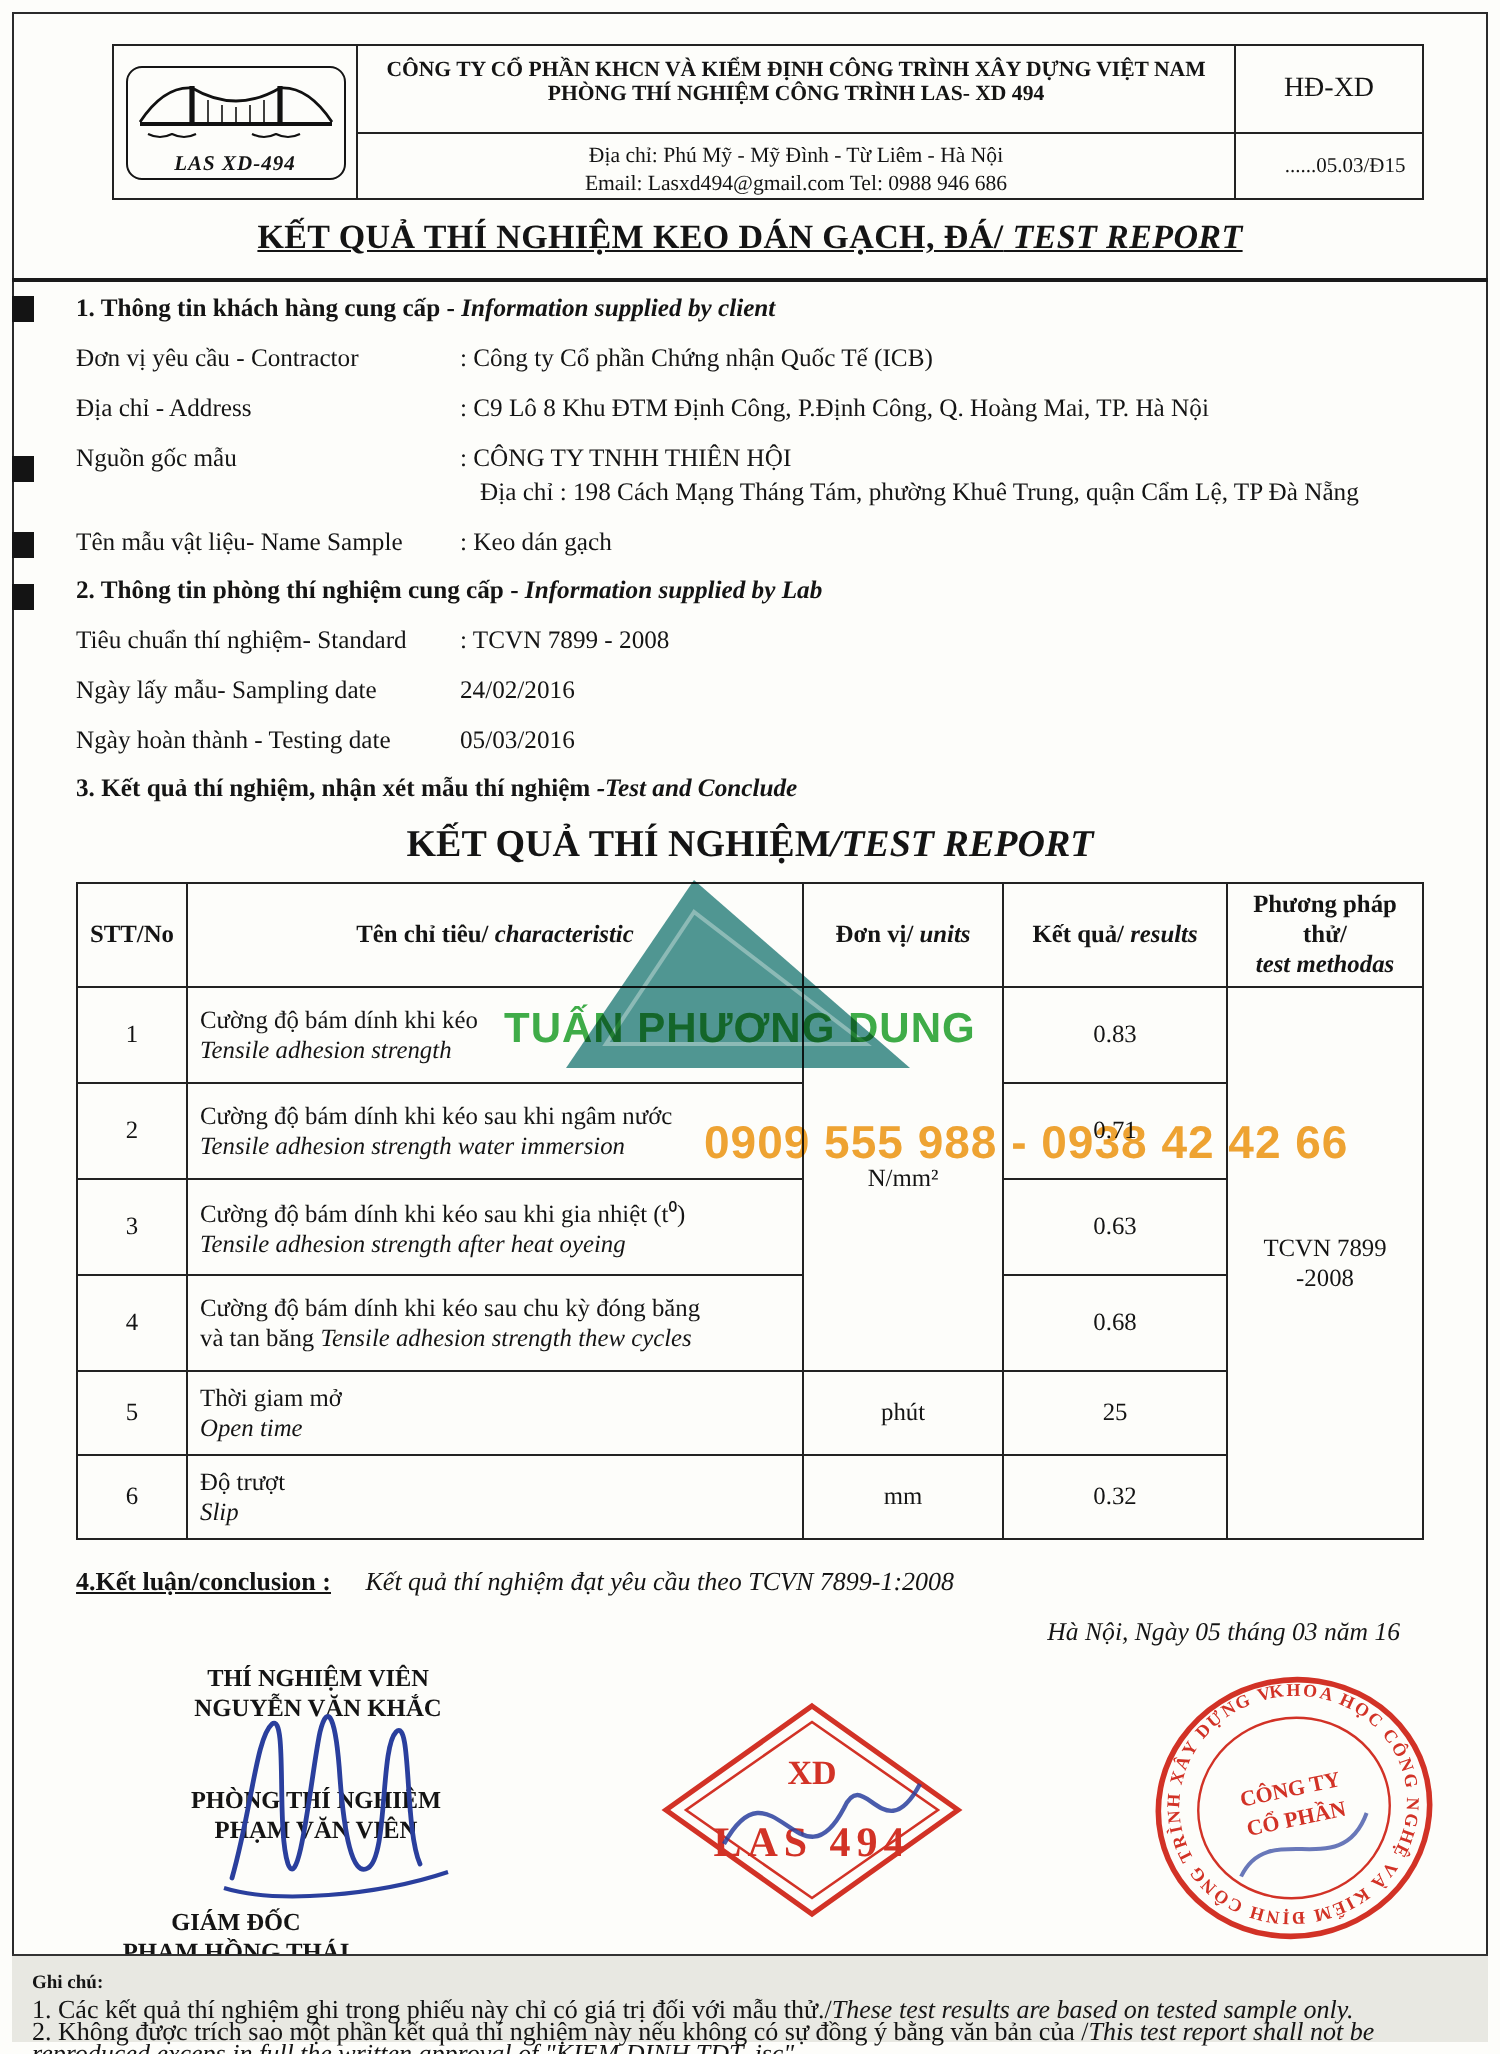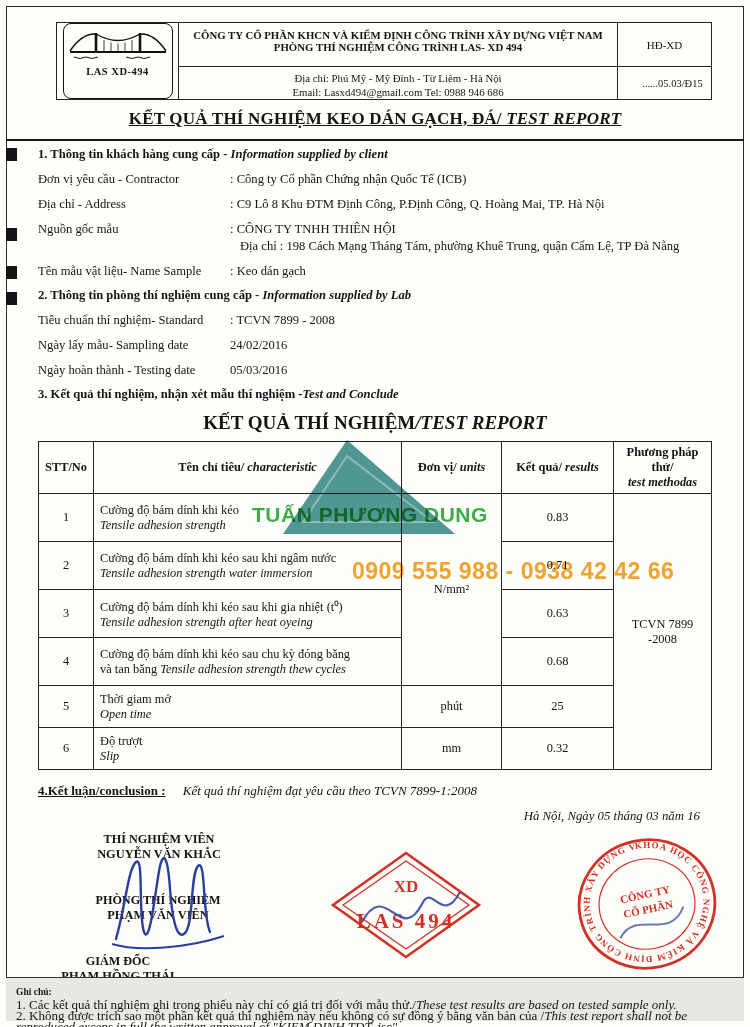--- a/index.html
+++ b/index.html
@@ -11,27 +11,27 @@
   }
   .outer-border { position:absolute; inset:6px; border:1.4px solid #2b2b2b; pointer-events:none; }
   .scan-mark { position:absolute; left:6px; width:11px; height:13px; background:#141414; }
 
   
   .header-box {
     position:absolute; left:56px; top:22px; width:656px; height:78px;
     border:1.6px solid #222; display:grid;
     grid-template-columns:122px 1fr 94px; grid-template-rows:44px 1fr;
   }
-  .logo-cell { grid-row:1/3; border-right:1.6px solid #222; display:flex; justify-content:center; }
+  .logo-cell { grid-row:1/3; border-right:1.6px solid #222; display:flex; align-items:center; justify-content:center;font-style:italic; }
   .logo-badge { border:1.6px solid #151515; border-radius:8px; padding:2px 4px 1px; text-align:center; }
   .logo-label { font-size:10.5px; font-weight:bold; letter-spacing:.5px; }
   .company-cell { border-bottom:1.2px solid #222; text-align:center; padding-top:6px; }
   .company-l1 { font-size:10.8px; font-weight:bold; }
   .company-l2 { font-size:10.8px; font-weight:bold; }
-  .code-top { border-left:1.6px solid #222; border-bottom:1.2px solid #222; display:flex; align-items:center; justify-content:center; font-size:11px; }
+  .code-top { border-left:1.6px solid #222; border-bottom:1.2px solid #222; display:flex; align-items:center; justify-content:center; font-size:14px; }
   .addr-cell { text-align:center; padding-top:4px; font-size:10.8px; line-height:14px; }
   .code-bottom { border-left:1.6px solid #222; display:flex; align-items:center; justify-content:center; font-size:10.5px;padding-left:16px; }
 
   .body { position:absolute; top:100px; left:6px; right:6px; }
   .doc-title { text-align:center; font-size:17px; font-weight:bold; margin:9px 0 10px; letter-spacing:.2px;text-decoration:underline; }
   .doc-title .en { font-style:italic; }
   .rule { border-top:2px solid #1a1a1a; margin-bottom:6px; }
   .inner { padding:0 32px; }
 
   .sec-head { font-size:12.6px; font-weight:bold; margin:6px 0 9px; }

